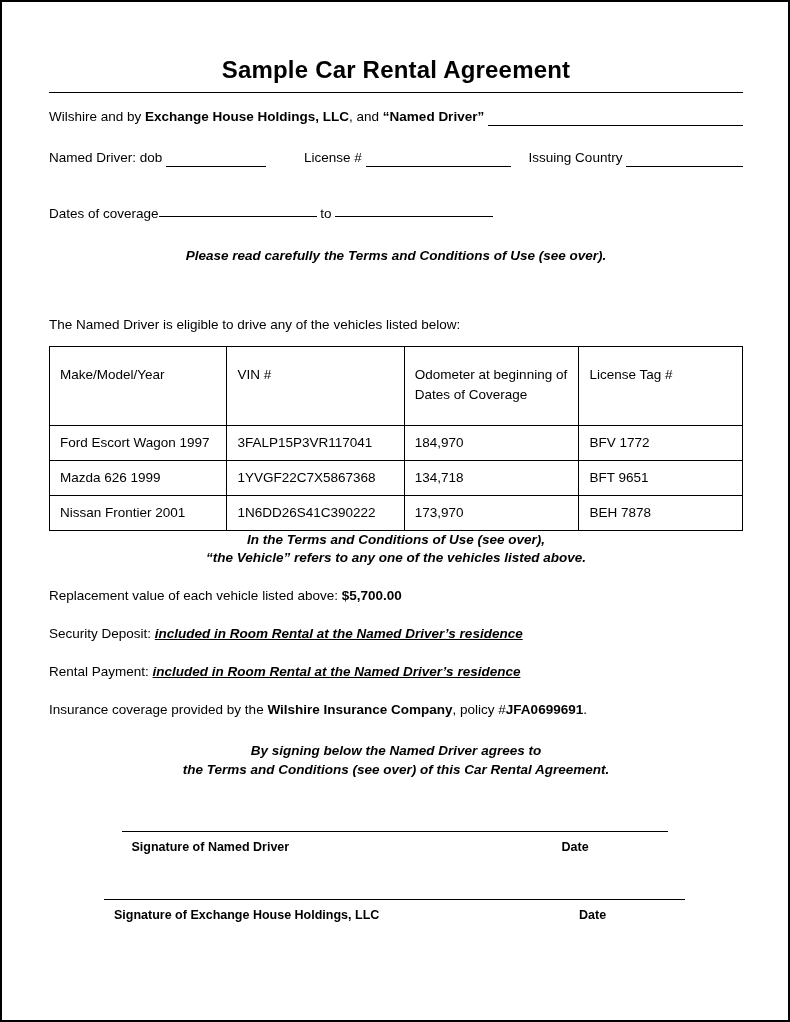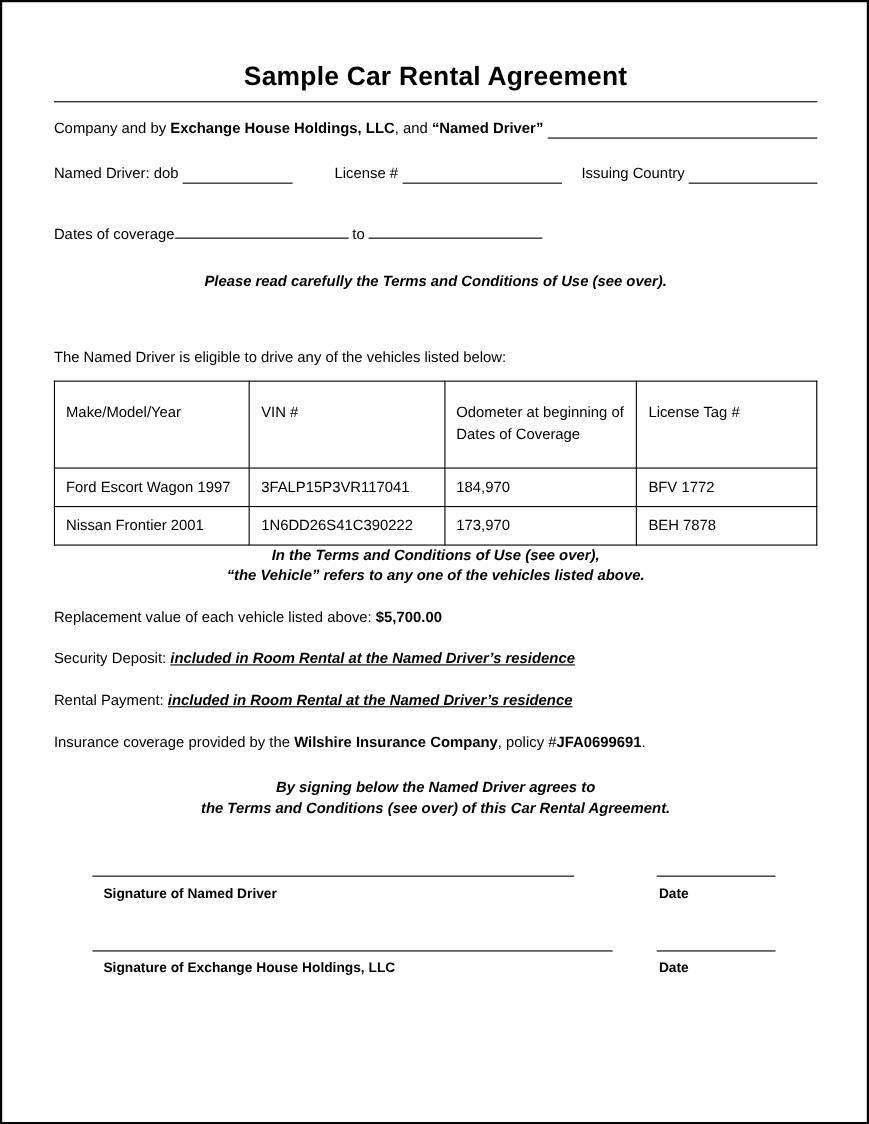--- a/index.html
+++ b/index.html
@@ -28,39 +28,39 @@
   .g1 { display:flex; align-items:flex-end; }
   .g3 { margin-left:18px; display:flex; align-items:flex-end; flex:1; }
   table.vehicles { border-collapse:collapse; width:100%; margin-top:12px; table-layout:fixed; }
   table.vehicles th, table.vehicles td { border:1px solid #000; text-align:left; vertical-align:top; font-size:13.5px; }
   table.vehicles th { font-weight:normal; padding:18px 10px; height:42px; line-height:1.5; }
   table.vehicles td { font-weight:normal; padding:9px 10px 10px 10px; }
   .terms-note { line-height:1.35; }
   .mt-line { margin-top:21px; }
   .ul { text-decoration:underline; }
   .signing-note { margin-top:22px; line-height:1.45; }
-  .sig-block { margin-top:50px; margin-left:35px; margin-right:38px; display:flex; justify-content:space-between; align-items:flex-start; }
+  .sig-block { margin-top:50px; margin-left:35px; margin-right:38px; display:flex; justify-content:center; align-items:flex-start; }
   .sig-block.second { margin-top:44px; }
   .sig-line { border-bottom:1.6px solid #000; height:1px; }
   .sig-left-1 .sig-line { width:438px; }
   .sig-left-2 .sig-line { width:473px; }
   .sig-right .sig-line { width:108px; }
   .sig-label { font-weight:bold; font-size:12.5px; margin-top:8px; padding-left:10px; }
   .sig-right .sig-label { padding-left:2px; }
 </style>
 </head>
 <body>
 
 <div class="page">
 
   <h1 class="title">Sample Car Rental Agreement</h1>
   <div class="title-rule"></div>
 
   <p class="line flexline mt-parties">
-    <span class="nowrap">Company and by </span>
+    <span class="nowrap">Wilshire and by </span>
       <span class="b nowrap">Exchange House Holdings, LLC</span>
       <span class="nowrap">, and </span>
       <span class="b nowrap">“Named Driver” </span>
       <span class="blank fill"></span>
   </p>
 
   <div class="line flexline mt-driver">
     <span class="g1">
       <span class="nowrap">Named Driver: dob </span>
         <span class="blank" style="width:100px"></span>
@@ -97,20 +97,26 @@
         <th>Odometer at beginning of Dates of Coverage</th>
         <th>License Tag #</th>
       </tr>
     </thead>
     <tbody>
       <tr>
         <td>Ford Escort Wagon 1997</td>
         <td>3FALP15P3VR117041</td>
         <td>184,970</td>
         <td>BFV 1772</td>
+      </tr>
+      <tr>
+        <td>Mazda 626 1999</td>
+        <td>1YVGF22C7X5867368</td>
+        <td>134,718</td>
+        <td>BFT 9651</td>
       </tr>
       <tr>
         <td>Nissan Frontier 2001</td>
         <td>1N6DD26S41C390222</td>
         <td>173,970</td>
         <td>BEH 7878</td>
       </tr>
     </tbody>
   </table>
 

